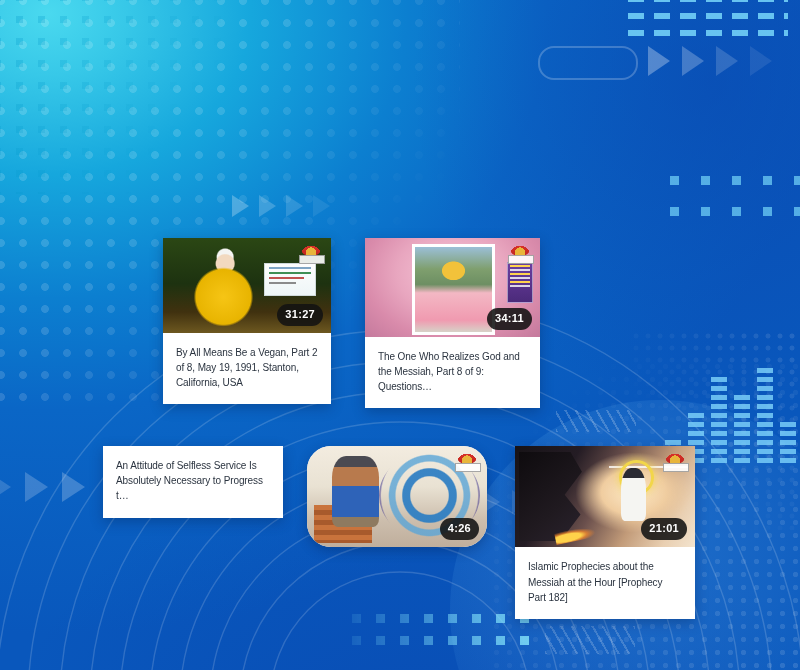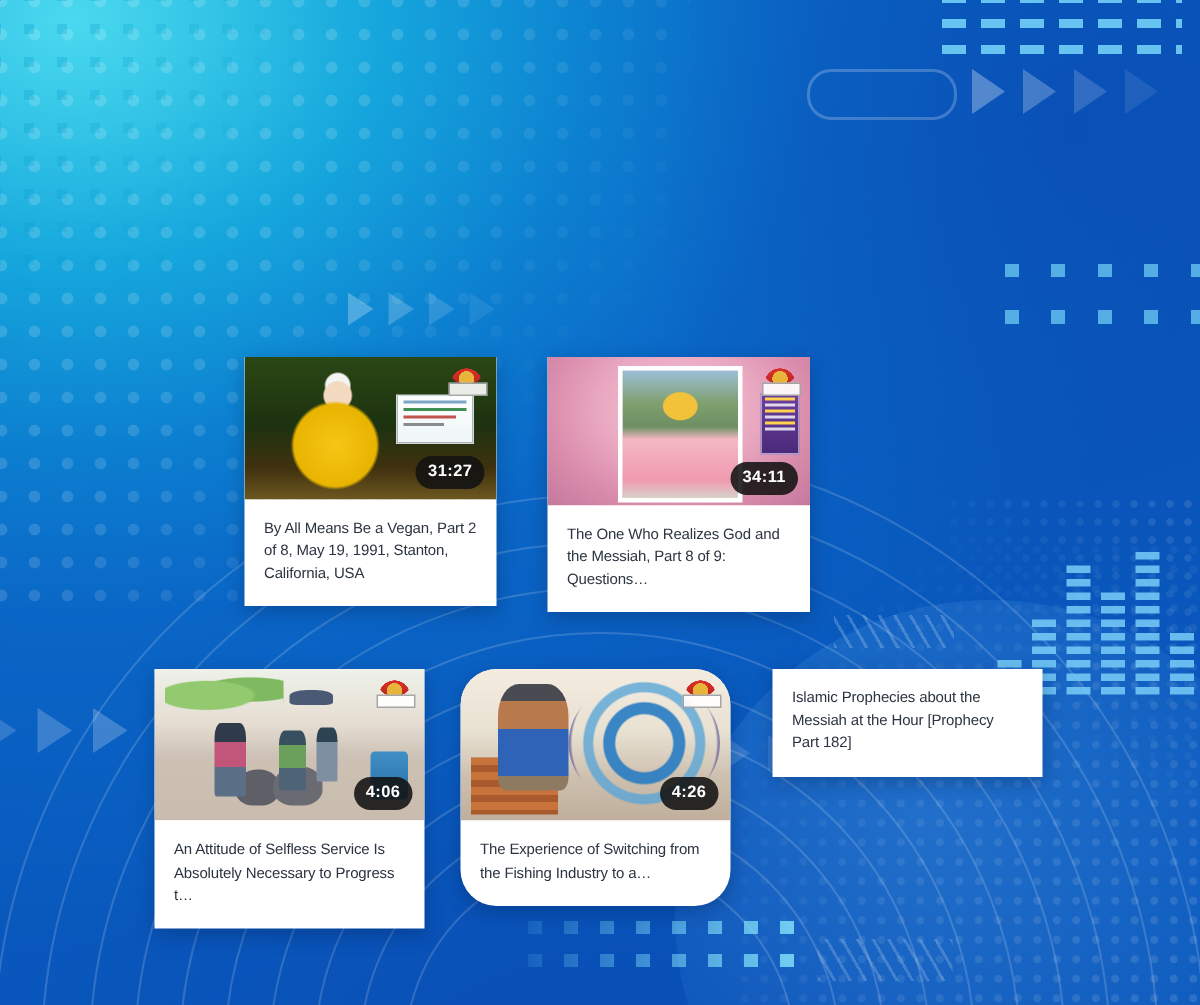--- a/index.html
+++ b/index.html
@@ -468,53 +468,49 @@
           <div class="lmark"></div>
           <div class="ltext"></div>
         </div>
       <div class="duration">34:11</div>
     </div>
     <div class="card-title">The One Who Realizes God and the Messiah, Part 8 of 9: Questions…</div>
   </div>
 
 
   <div class="card" style="left:103px;top:446px;width:180px;">
-    <div class="thumb">
-      <div class="thumb-art art-selfless">
-        <div class="tree"></div>
-          <div class="car"></div>
-        <div class="bin"></div>
-          <div class="bag2"></div>
-          <div class="bag1"></div>
-        <div class="p1"></div>
-          <div class="p2"></div>
-          <div class="p3"></div>
-      </div>
-      <div class="logo">
-          <div class="lmark"></div>
-          <div class="ltext"></div>
-        </div>
-      <div class="duration">4:06</div>
-    </div>
     <div class="card-title">An Attitude of Selfless Service Is Absolutely Necessary to Progress t…</div>
   </div>
 
   <div class="card" style="left:307px;top:446px;width:180px;border-radius:24px;">
     <div class="thumb">
       <div class="thumb-art art-fishing">
         <div class="swirl"></div>
           <div class="steps"></div>
           <div class="person"></div>
       </div>
       <div class="logo">
           <div class="lmark"></div>
           <div class="ltext"></div>
         </div>
       <div class="duration">4:26</div>
     </div>
-    <div class="card-title">The Experience of Switching from the Fishing Industry to a…</div>
   </div>
 
   <div class="card" style="left:515px;top:446px;width:180px;">
+    <div class="thumb">
+      <div class="thumb-art art-islamic">
+        <div class="rock"></div>
+          <div class="bar"></div>
+          <div class="halo"></div>
+          <div class="fig"></div>
+          <div class="spark"></div>
+      </div>
+      <div class="logo">
+          <div class="lmark"></div>
+          <div class="ltext"></div>
+        </div>
+      <div class="duration">21:01</div>
+    </div>
     <div class="card-title">Islamic Prophecies about the Messiah at the Hour [Prophecy Part 182]</div>
   </div>
 
 </div>
 
 </body></html>

